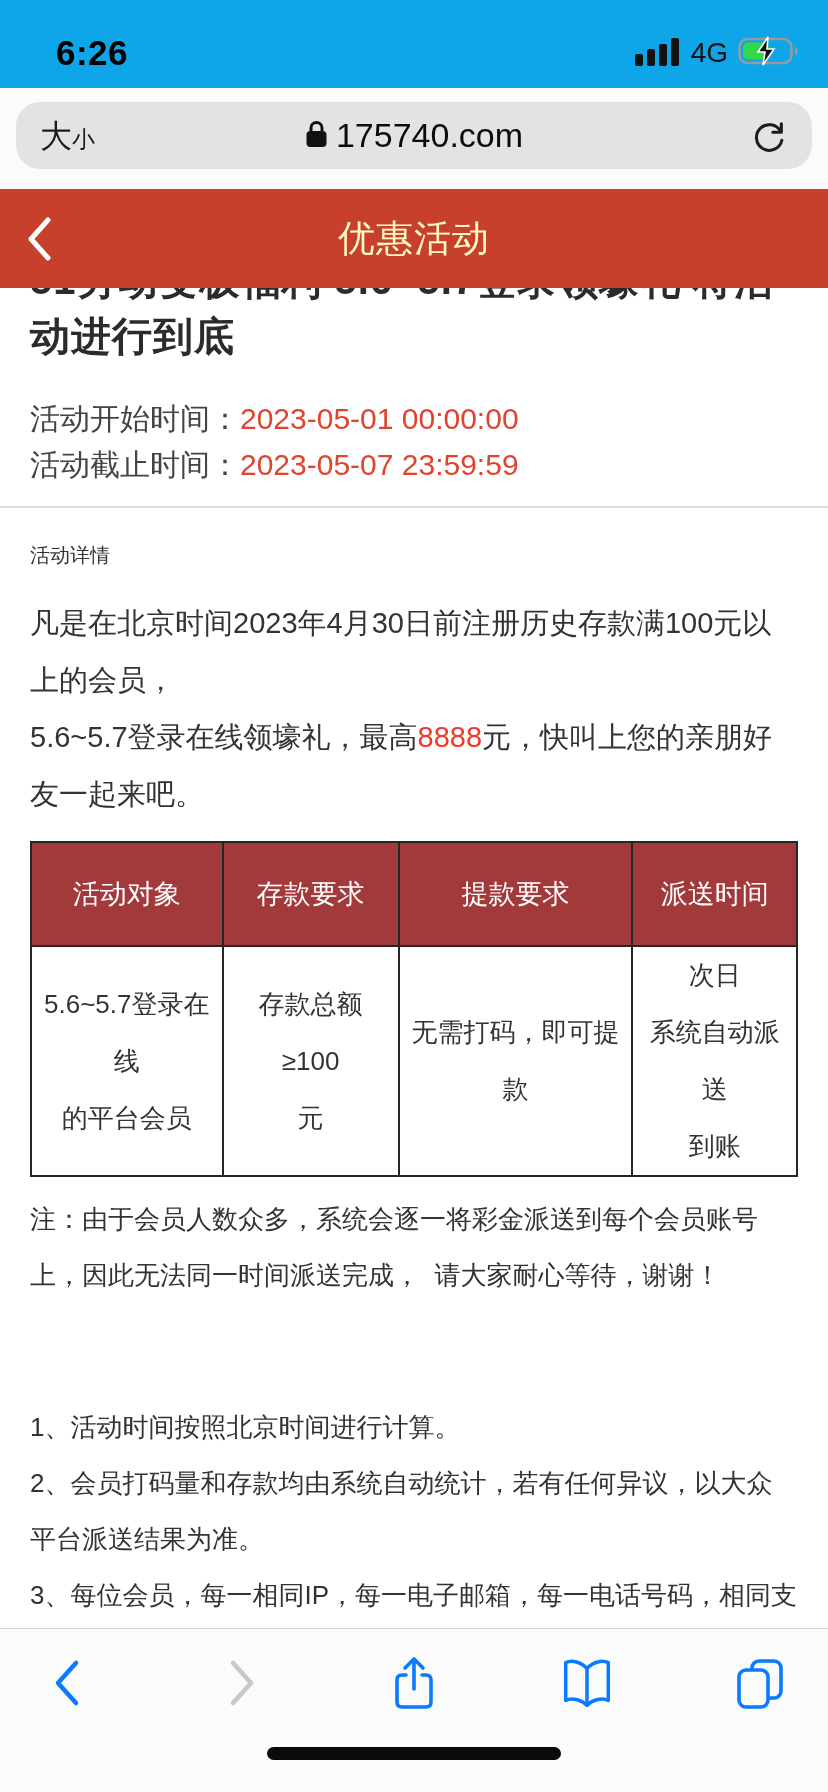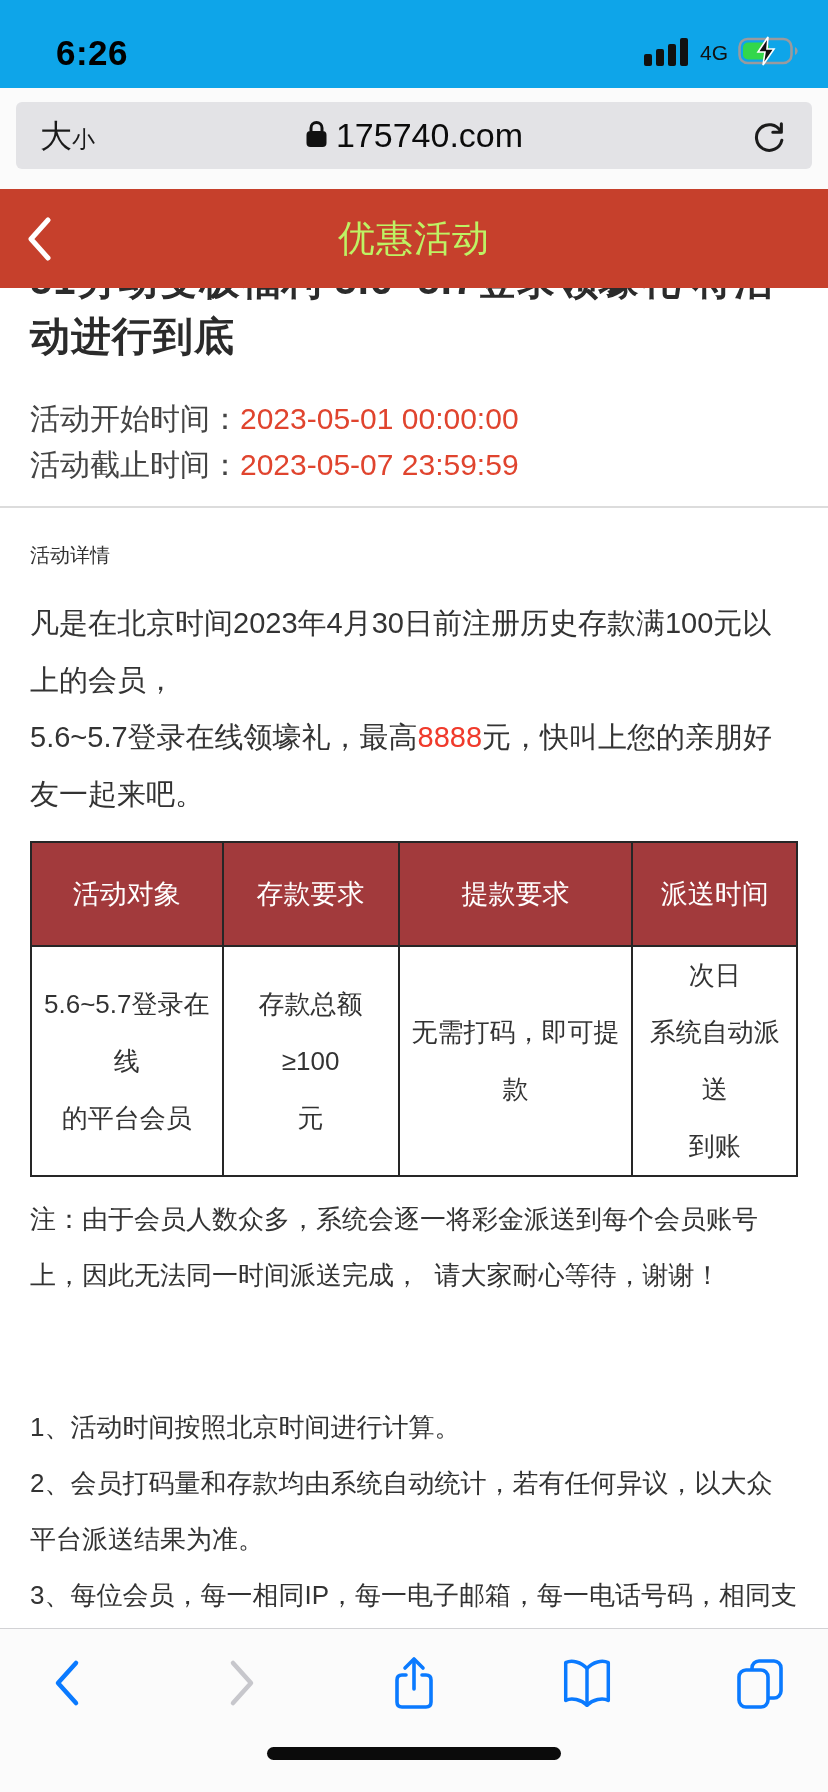--- a/index.html
+++ b/index.html
@@ -9,42 +9,42 @@
     background:#ffffff; font-family:"Liberation Sans", sans-serif; color:#333;
   }
   
   .status-bar {
     height:88px; background:#0ea5e9;
     display:flex; justify-content:space-between; align-items:center;
     padding:18px 24px 0 56px;
   }
   .status-time { font-size:35px; font-weight:700; color:#000; letter-spacing:.5px; }
   .status-right { display:flex; align-items:center; gap:10px; }
-  .net-label { font-size:21px; color:#111; }
+  .net-label { font-size:28px; color:#111; }
   
   .chrome { background:#fbfbfb; padding:14px 16px 20px; }
   .url-field {
-    position:relative; height:67px; background:#e3e3e6; border-radius:6px;
+    position:relative; height:67px; background:#e3e3e6; border-radius:24px;
     display:flex; align-items:center; padding:0 24px;
   }
   .text-size-btn { font-weight:400; color:#1a1a1a; line-height:1; }
   .text-size-btn .big { font-size:32px; }
   .text-size-btn .small { font-size:23px; }
   .url-center {
     position:absolute; left:0; right:0; display:flex; justify-content:center;
     align-items:center; gap:8px; pointer-events:none;
   }
   .url-domain { font-size:34px; color:#0b0b0b; }
   .reload-btn { margin-left:auto; display:flex; align-items:center; }
   
   .nav-bar {
     position:relative; z-index:5; height:99px; background:#c6402c;
     display:flex; align-items:center; justify-content:center;
   }
-  .nav-title { color:#bef264; font-size:37px; letter-spacing:1px; }
+  .nav-title { color:#fef9c3; font-size:37px; letter-spacing:1px; }
   .nav-back { position:absolute; left:22px; top:0; bottom:0; display:flex; align-items:center; }
   
   .content { position:relative; z-index:1; padding:0 30px; }
   .page-title {
     margin-top:-36px; font-size:40px; line-height:56px; font-weight:700;
     color:#2b2b2b; letter-spacing:1px;
   }
   .times { margin-top:32px; font-size:30px; line-height:46px; color:#444; }
   .times .value { color:#e0442e; }
   .divider { margin:18px -30px 0; border-bottom:2px solid #dcdcdc; }

